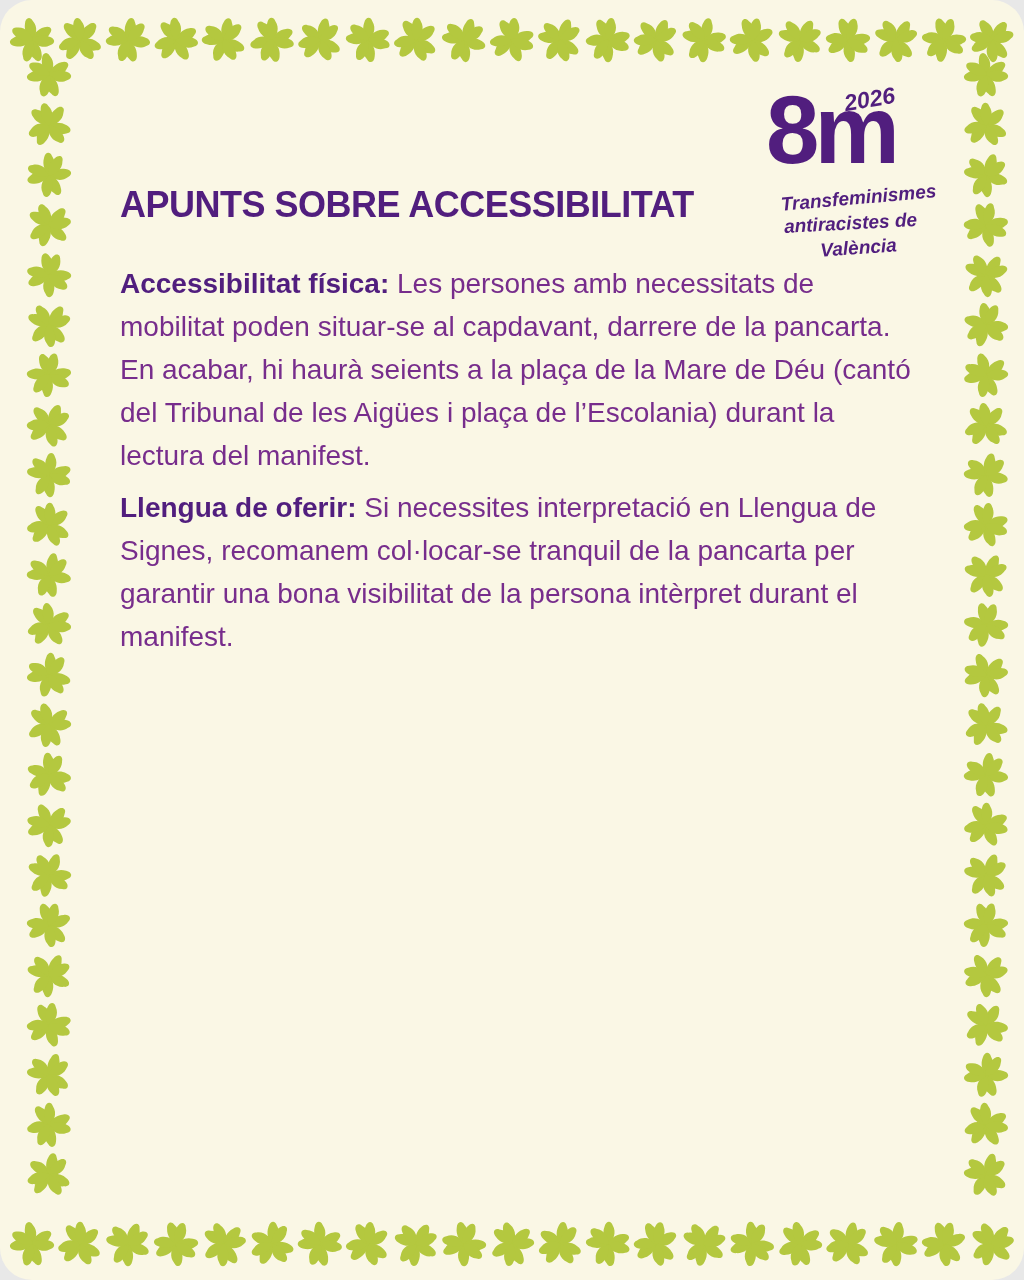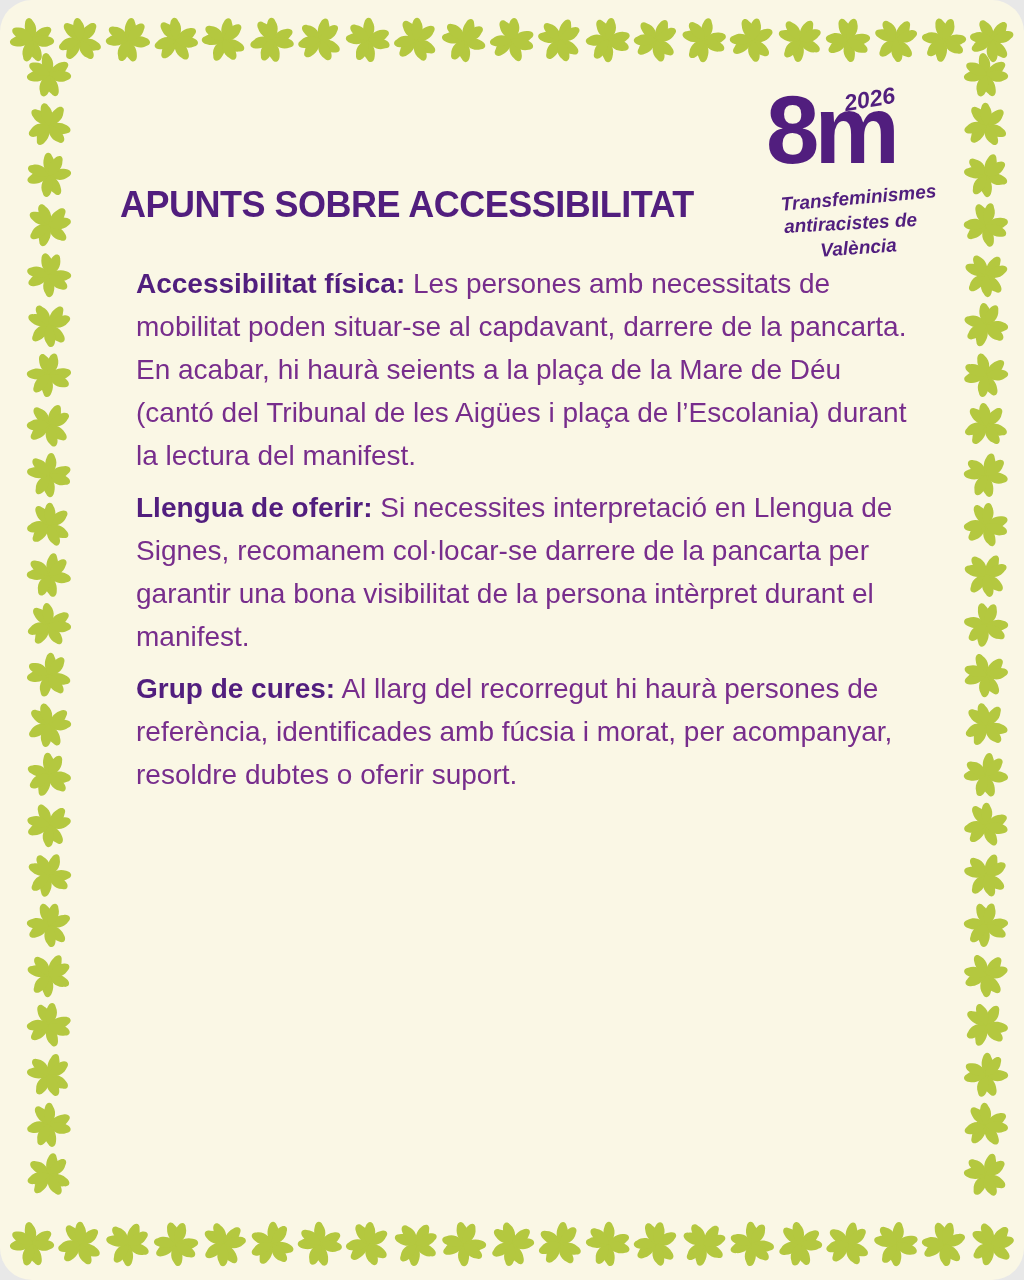--- a/index.html
+++ b/index.html
@@ -35,21 +35,21 @@
     text-align:center;
   }
   .logo-tagline .tl { display:block; }
   .logo-tagline .tl:nth-child(1){ transform:rotate(-5deg); }
   .logo-tagline .tl:nth-child(2){ transform:rotate(-3deg) translateX(-8px); }
   .logo-tagline .tl:nth-child(3){ transform:rotate(-4deg); }
   .content {
     position:absolute; left:120px; top:262px; width:792px;
   }
   .content p {
-    margin:0 0 9px 16px;
+    margin:0 0 9px 0;
     font-size:28px; line-height:43px;
     color:#772D8C;
   }
   .content p strong { color:#511E7E; }
 </style>
 </head>
 <body>
 
 <div class="poster">
 
@@ -943,17 +943,16 @@
       <span class="tl">Transfeminismes</span>
       <span class="tl">antiracistes de</span>
       <span class="tl">València</span>
     </div>
   </div>
 
   <h1 class="page-title">APUNTS SOBRE ACCESSIBILITAT</h1>
 
   <div class="content">
     <p><strong>Accessibilitat física:</strong> <span>Les persones amb necessitats de mobilitat poden situar-se al capdavant, darrere de la pancarta. En acabar, hi haurà seients a la plaça de la Mare de Déu (cantó del Tribunal de les Aigües i plaça de l’Escolania) durant la lectura del manifest.</span></p>
-    <p><strong>Llengua de oferir:</strong> <span>Si necessites interpretació en Llengua de Signes, recomanem col·locar-se darrere de la pancarta per garantir una bona visibilitat de la persona intèrpret durant el manifest.</span></p>
-    <p><strong>Grup de cures:</strong> <span>Al llarg del recorregut hi haurà persones de referència, identificades amb fúcsia i morat, per acompanyar, resoldre dubtes o oferir suport.</span></p>
+    <p><strong>Llengua de oferir:</strong> <span>Si necessites interpretació en Llengua de Signes, recomanem col·locar-se tranquil de la pancarta per garantir una bona visibilitat de la persona intèrpret durant el manifest.</span></p>
   </div>
 
 </div>
 
 </body></html>

